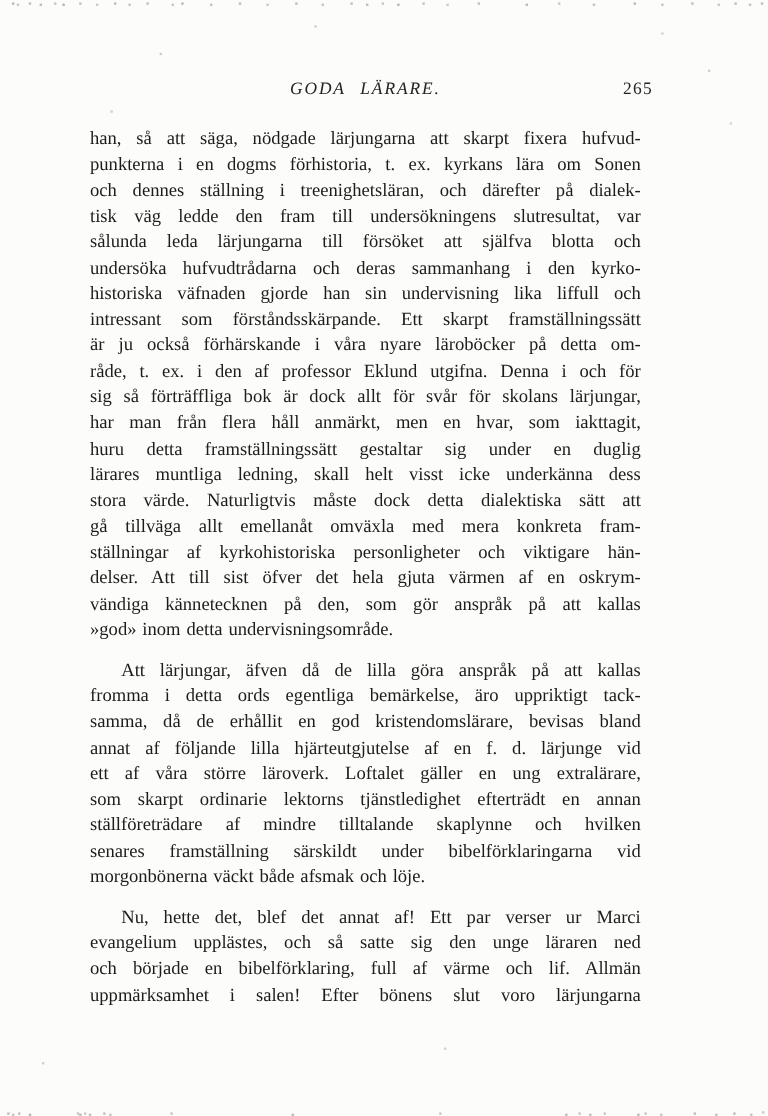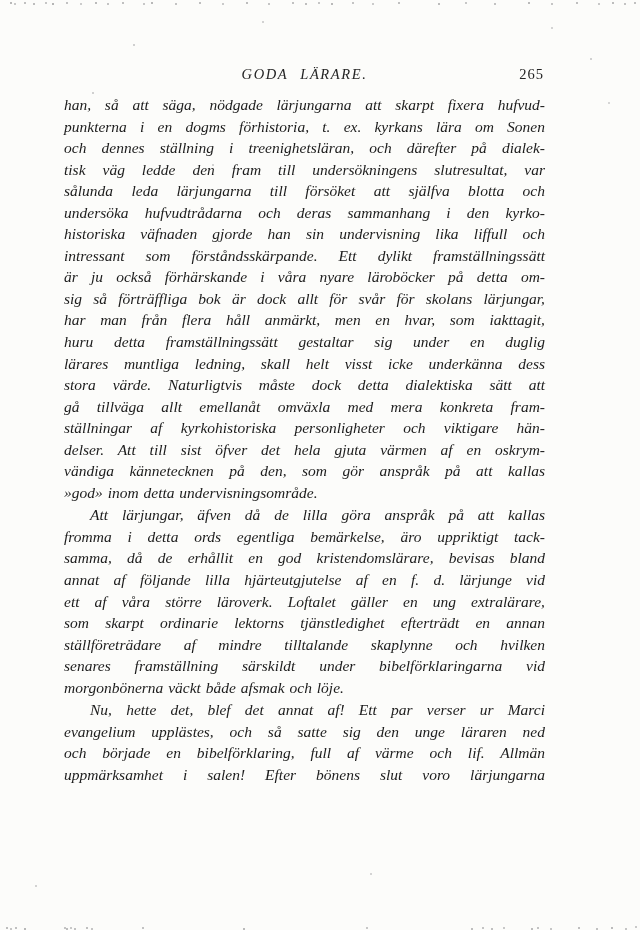--- a/index.html
+++ b/index.html
@@ -42,21 +42,21 @@
     color: #242424;
     font-family: Liberation Serif, serif;
   }
   
   .textblock {
     position: absolute;
     top: 93px;
     left: 63px;
     width: 483px;
   }
-  .para { margin: 1px; padding: 0; font-style: italic; }
+  .para { margin: 12px; padding: 0; }
   .line {
     display: block;
     font-size: 15.5px;
     line-height: 21.55px;
     text-align: justify;
     text-align-last: justify;
     white-space: nowrap;
     overflow: visible;
     word-spacing: 1px;
   }
@@ -115,22 +115,23 @@
   <div class="textblock">
 
     <div class="para">
       <span class="line">han, så att säga, nödgade lärjungarna att skarpt fixera hufvud-</span>
       <span class="line">punkterna i en dogms förhistoria, t. ex. kyrkans lära om Sonen</span>
       <span class="line">och dennes ställning i treenighetsläran, och därefter på dialek-</span>
       <span class="line">tisk väg ledde den fram till undersökningens slutresultat, var</span>
       <span class="line">sålunda leda lärjungarna till försöket att själfva blotta och</span>
       <span class="line">undersöka hufvudtrådarna och deras sammanhang i den kyrko-</span>
       <span class="line">historiska väfnaden gjorde han sin undervisning lika liffull och</span>
-      <span class="line">intressant som förståndsskärpande. Ett dylikt framställningssätt</span>
+      <span class="line">intressant som förståndsskärpande. Ett skarpt framställningssätt</span>
       <span class="line">är ju också förhärskande i våra nyare läroböcker på detta om-</span>
+      <span class="line">råde, t. ex. i den af professor Eklund utgifna. Denna i och för</span>
       <span class="line">sig så förträffliga bok är dock allt för svår för skolans lärjungar,</span>
       <span class="line">har man från flera håll anmärkt, men en hvar, som iakttagit,</span>
       <span class="line">huru detta framställningssätt gestaltar sig under en duglig</span>
       <span class="line">lärares muntliga ledning, skall helt visst icke underkänna dess</span>
       <span class="line">stora värde. Naturligtvis måste dock detta dialektiska sätt att</span>
       <span class="line">gå tillväga allt emellanåt omväxla med mera konkreta fram-</span>
       <span class="line">ställningar af kyrkohistoriska personligheter och viktigare hän-</span>
       <span class="line">delser. Att till sist öfver det hela gjuta värmen af en oskrym-</span>
       <span class="line">vändiga kännetecknen på den, som gör anspråk på att kallas</span>
       <span class="line last">»god» inom detta undervisningsområde.</span>

